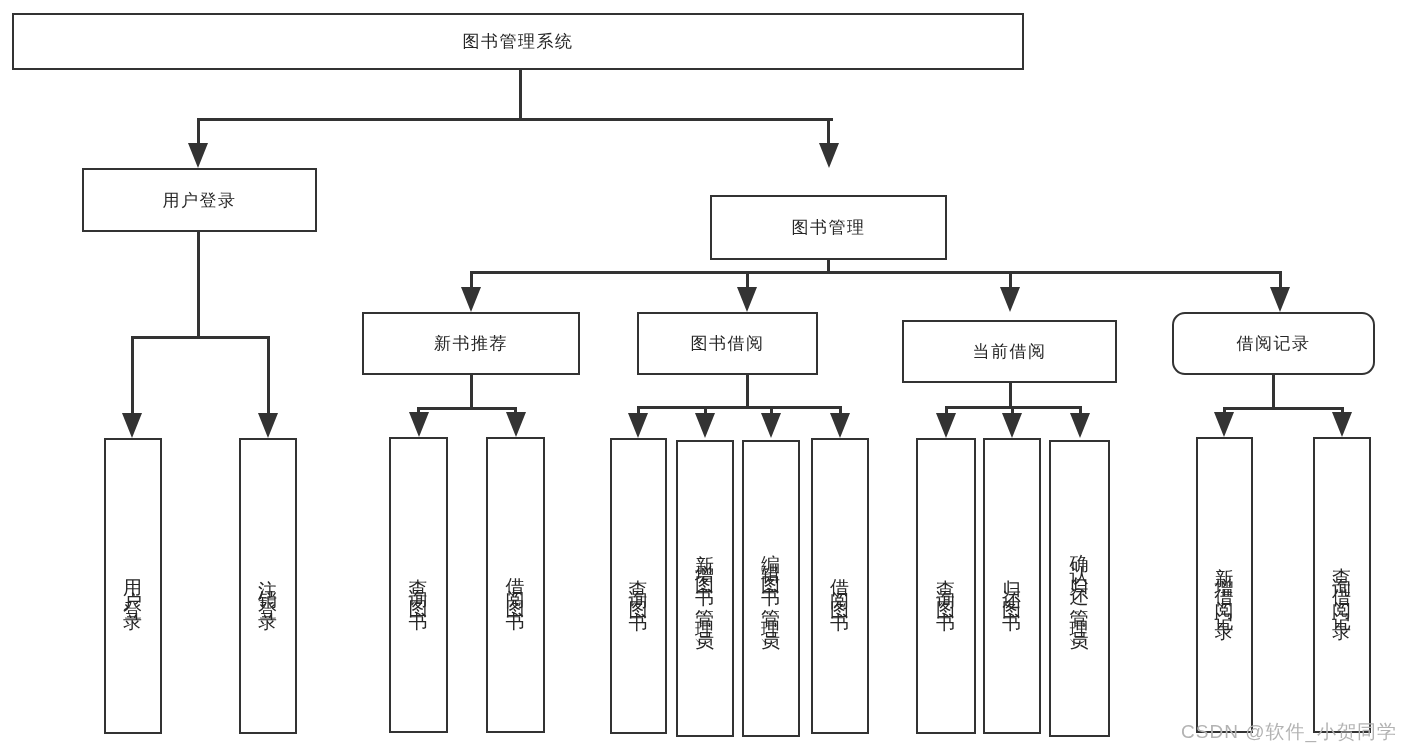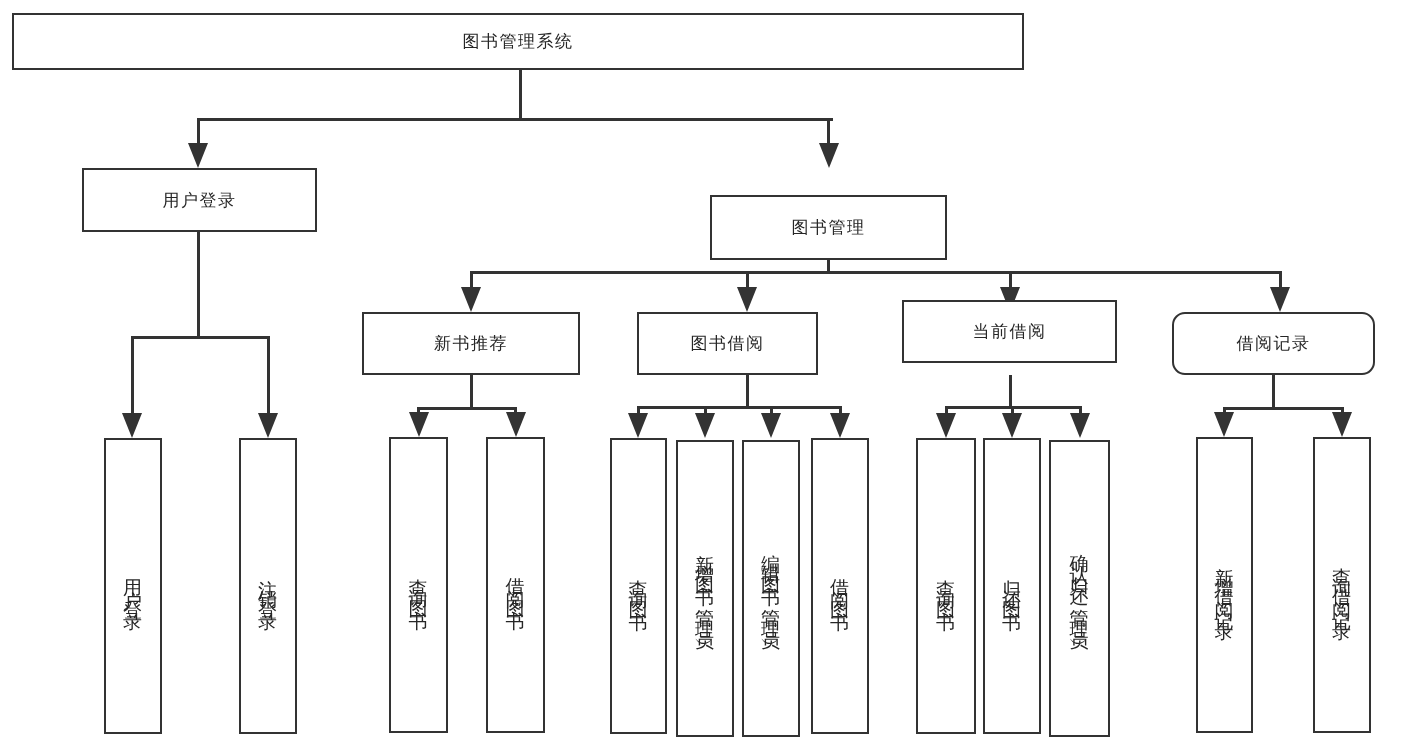--- a/index.html
+++ b/index.html
@@ -104,21 +104,21 @@
   <div class="arrow" style="left:1000px; top:287px;"></div>
   <div class="vl" style="left:1278.5px; top:271px; height:19px;"></div>
   <div class="arrow" style="left:1270px; top:287px;"></div>
 
   <div class="box" style="left:362px; top:312px; width:218px; height:63px;">
     <span class="hlabel">新书推荐</span>
   </div>
   <div class="box" style="left:637px; top:312px; width:181px; height:63px;">
     <span class="hlabel">图书借阅</span>
   </div>
-  <div class="box" style="left:902px; top:300px; width:215px; height:63px;">
+  <div class="box" style="left:902px; top:320px; width:215px; height:63px;">
     <span class="hlabel">当前借阅</span>
   </div>
   <div class="box" style="left:1172px; top:312px; width:203px; height:63px;border-radius:13px;">
     <span class="hlabel">借阅记录</span>
   </div>
 
   <div class="vl" style="left:469.5px; top:375px; height:32px;"></div>
   <div class="hl" style="left:417px; top:407px; width:100px;"></div>
   <div class="vl" style="left:417px; top:407px; height:8px;"></div>
   <div class="arrow" style="left:408.5px; top:412px;"></div>
@@ -189,14 +189,15 @@
     <span class="vlabel">确认归还（管理员）</span>
   </div>
 
   <div class="box" style="left:1196px; top:437px; width:57px; height:296px;">
     <span class="vlabel">新增借阅记录</span>
   </div>
   <div class="box" style="left:1313px; top:437px; width:58px; height:296px;">
     <span class="vlabel">查询借阅记录</span>
   </div>
 
+  <div class="watermark">CSDN @软件_小贺同学</div>
 
 </div>
 
 </body></html>

